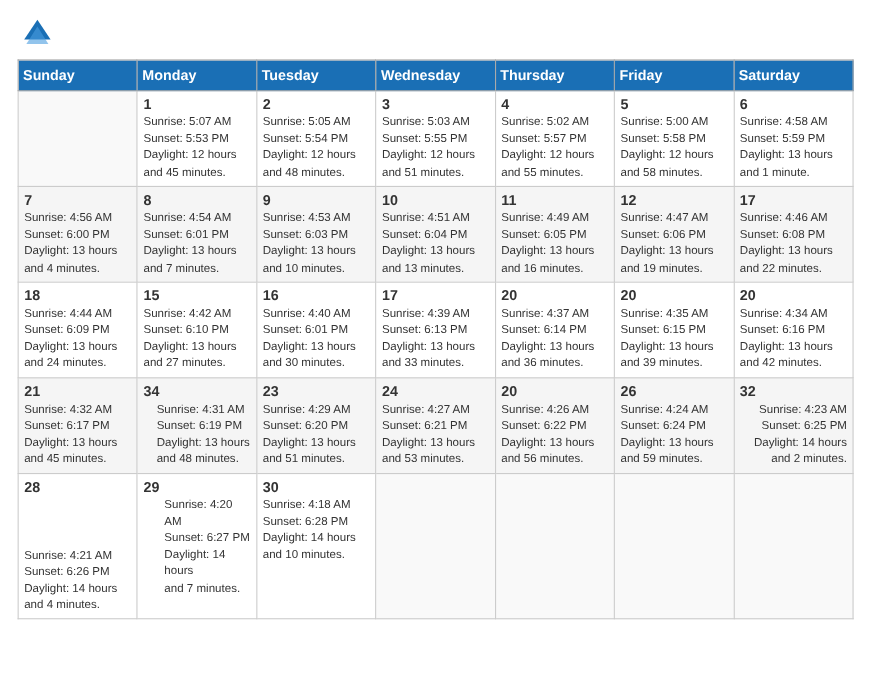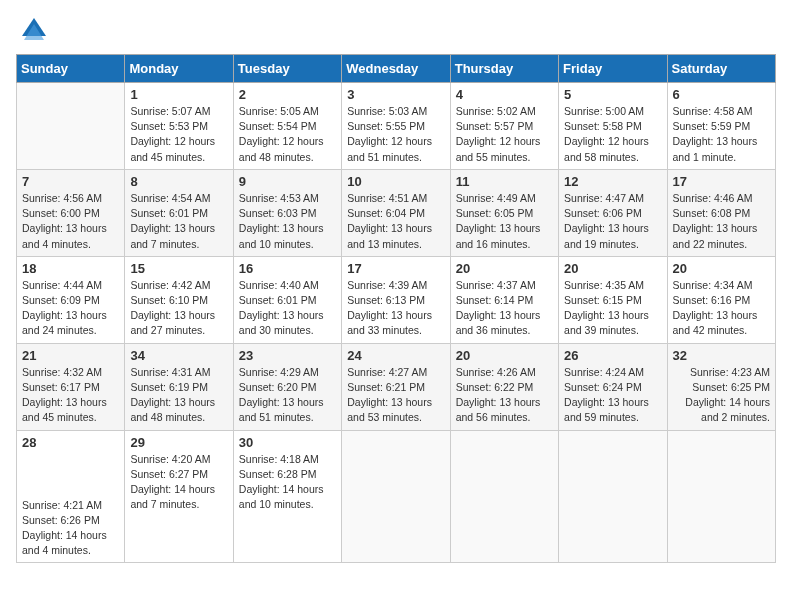--- a/index.html
+++ b/index.html
@@ -279,21 +279,21 @@
       <tr>
         <td>
           <div class="day-num">21</div>
           <div class="day-info" style="white-space: pre-line;">Sunrise: 4:32 AM
 Sunset: 6:17 PM
 Daylight: 13 hours
 and 45 minutes.</div>
         </td>
         <td>
           <div class="day-num">34</div>
-          <div class="day-info" style="white-space: pre-line;">Sunrise: 4:31 AM
+          <div class="day-info" style="white-space: pre-line; margin-left: 12px;">Sunrise: 4:31 AM
 Sunset: 6:19 PM
 Daylight: 13 hours
 and 48 minutes.</div>
         </td>
         <td>
           <div class="day-num">23</div>
           <div class="day-info" style="white-space: pre-line;">Sunrise: 4:29 AM
 Sunset: 6:20 PM
 Daylight: 13 hours
 and 51 minutes.</div>
@@ -330,21 +330,21 @@
       <tr>
         <td>
           <div class="day-num">28</div>
           <div class="day-info" style="white-space: pre-line; margin-top: 48px;">Sunrise: 4:21 AM
 Sunset: 6:26 PM
 Daylight: 14 hours
 and 4 minutes.</div>
         </td>
         <td>
           <div class="day-num">29</div>
-          <div class="day-info" style="white-space: pre-line;">Sunrise: 4:20 AM
+          <div class="day-info" style="white-space: pre-line; margin-left: 19px;">Sunrise: 4:20 AM
 Sunset: 6:27 PM
 Daylight: 14 hours
 and 7 minutes.</div>
         </td>
         <td>
           <div class="day-num">30</div>
           <div class="day-info" style="white-space: pre-line;">Sunrise: 4:18 AM
 Sunset: 6:28 PM
 Daylight: 14 hours
 and 10 minutes.</div>

